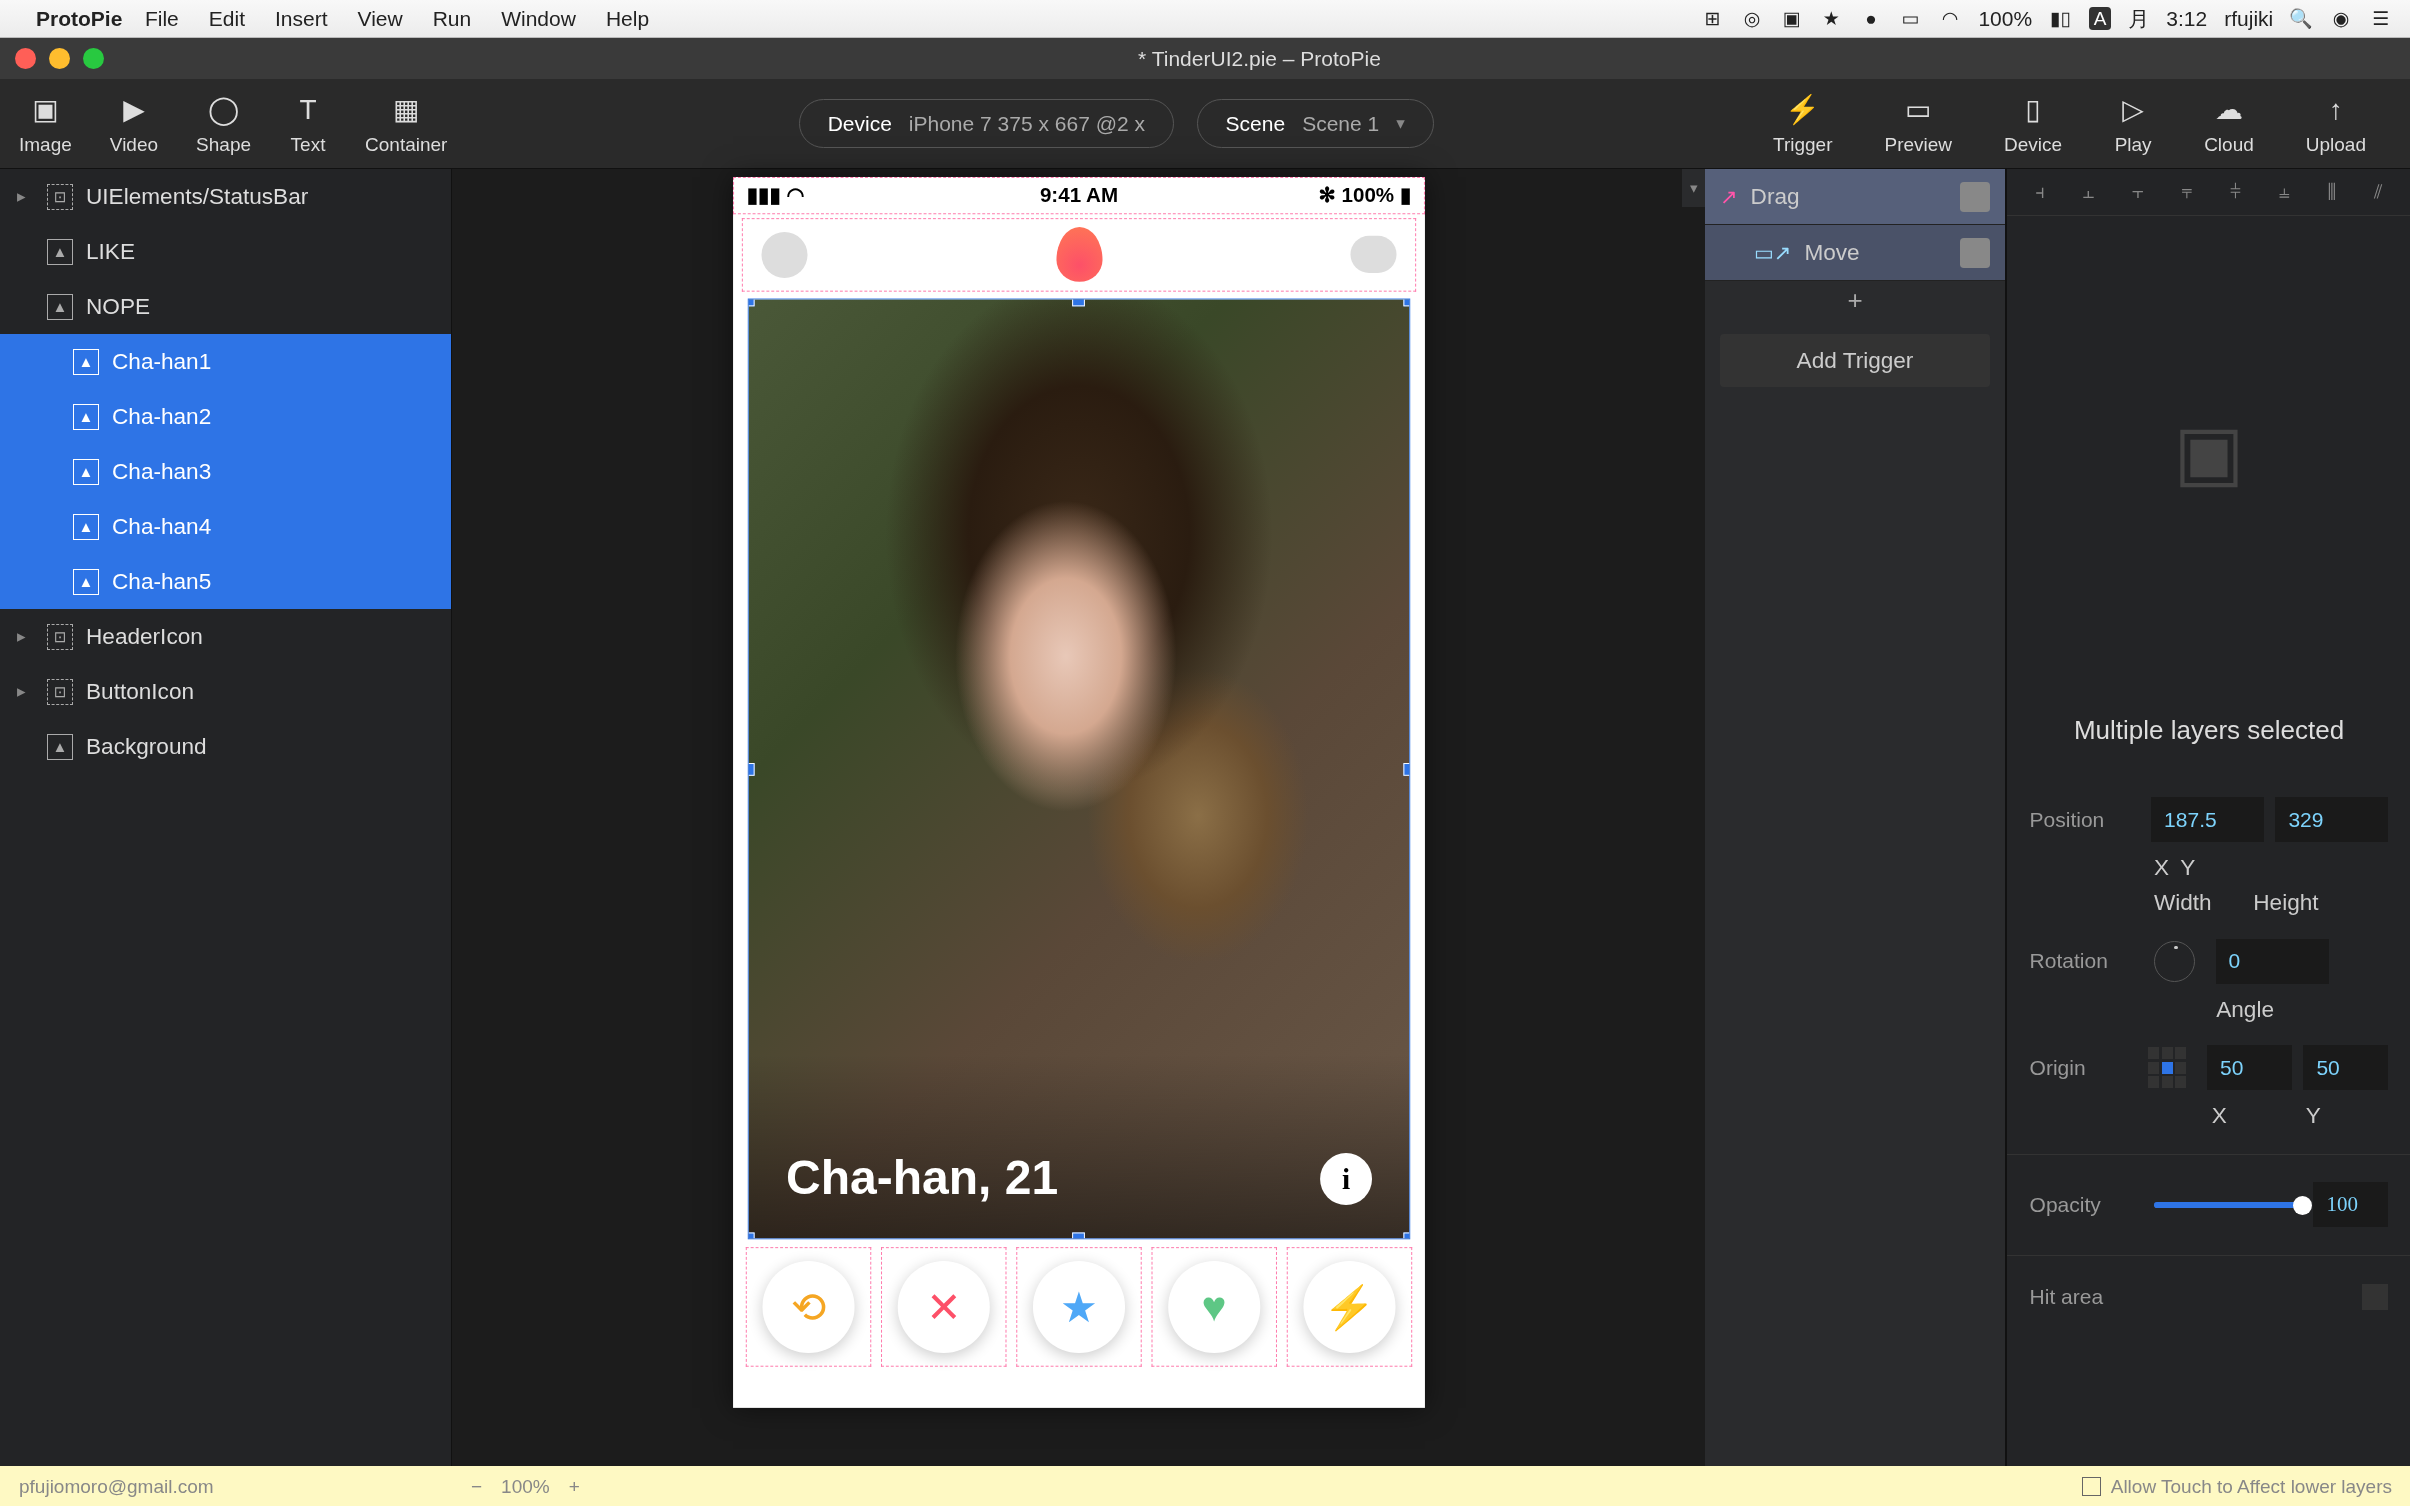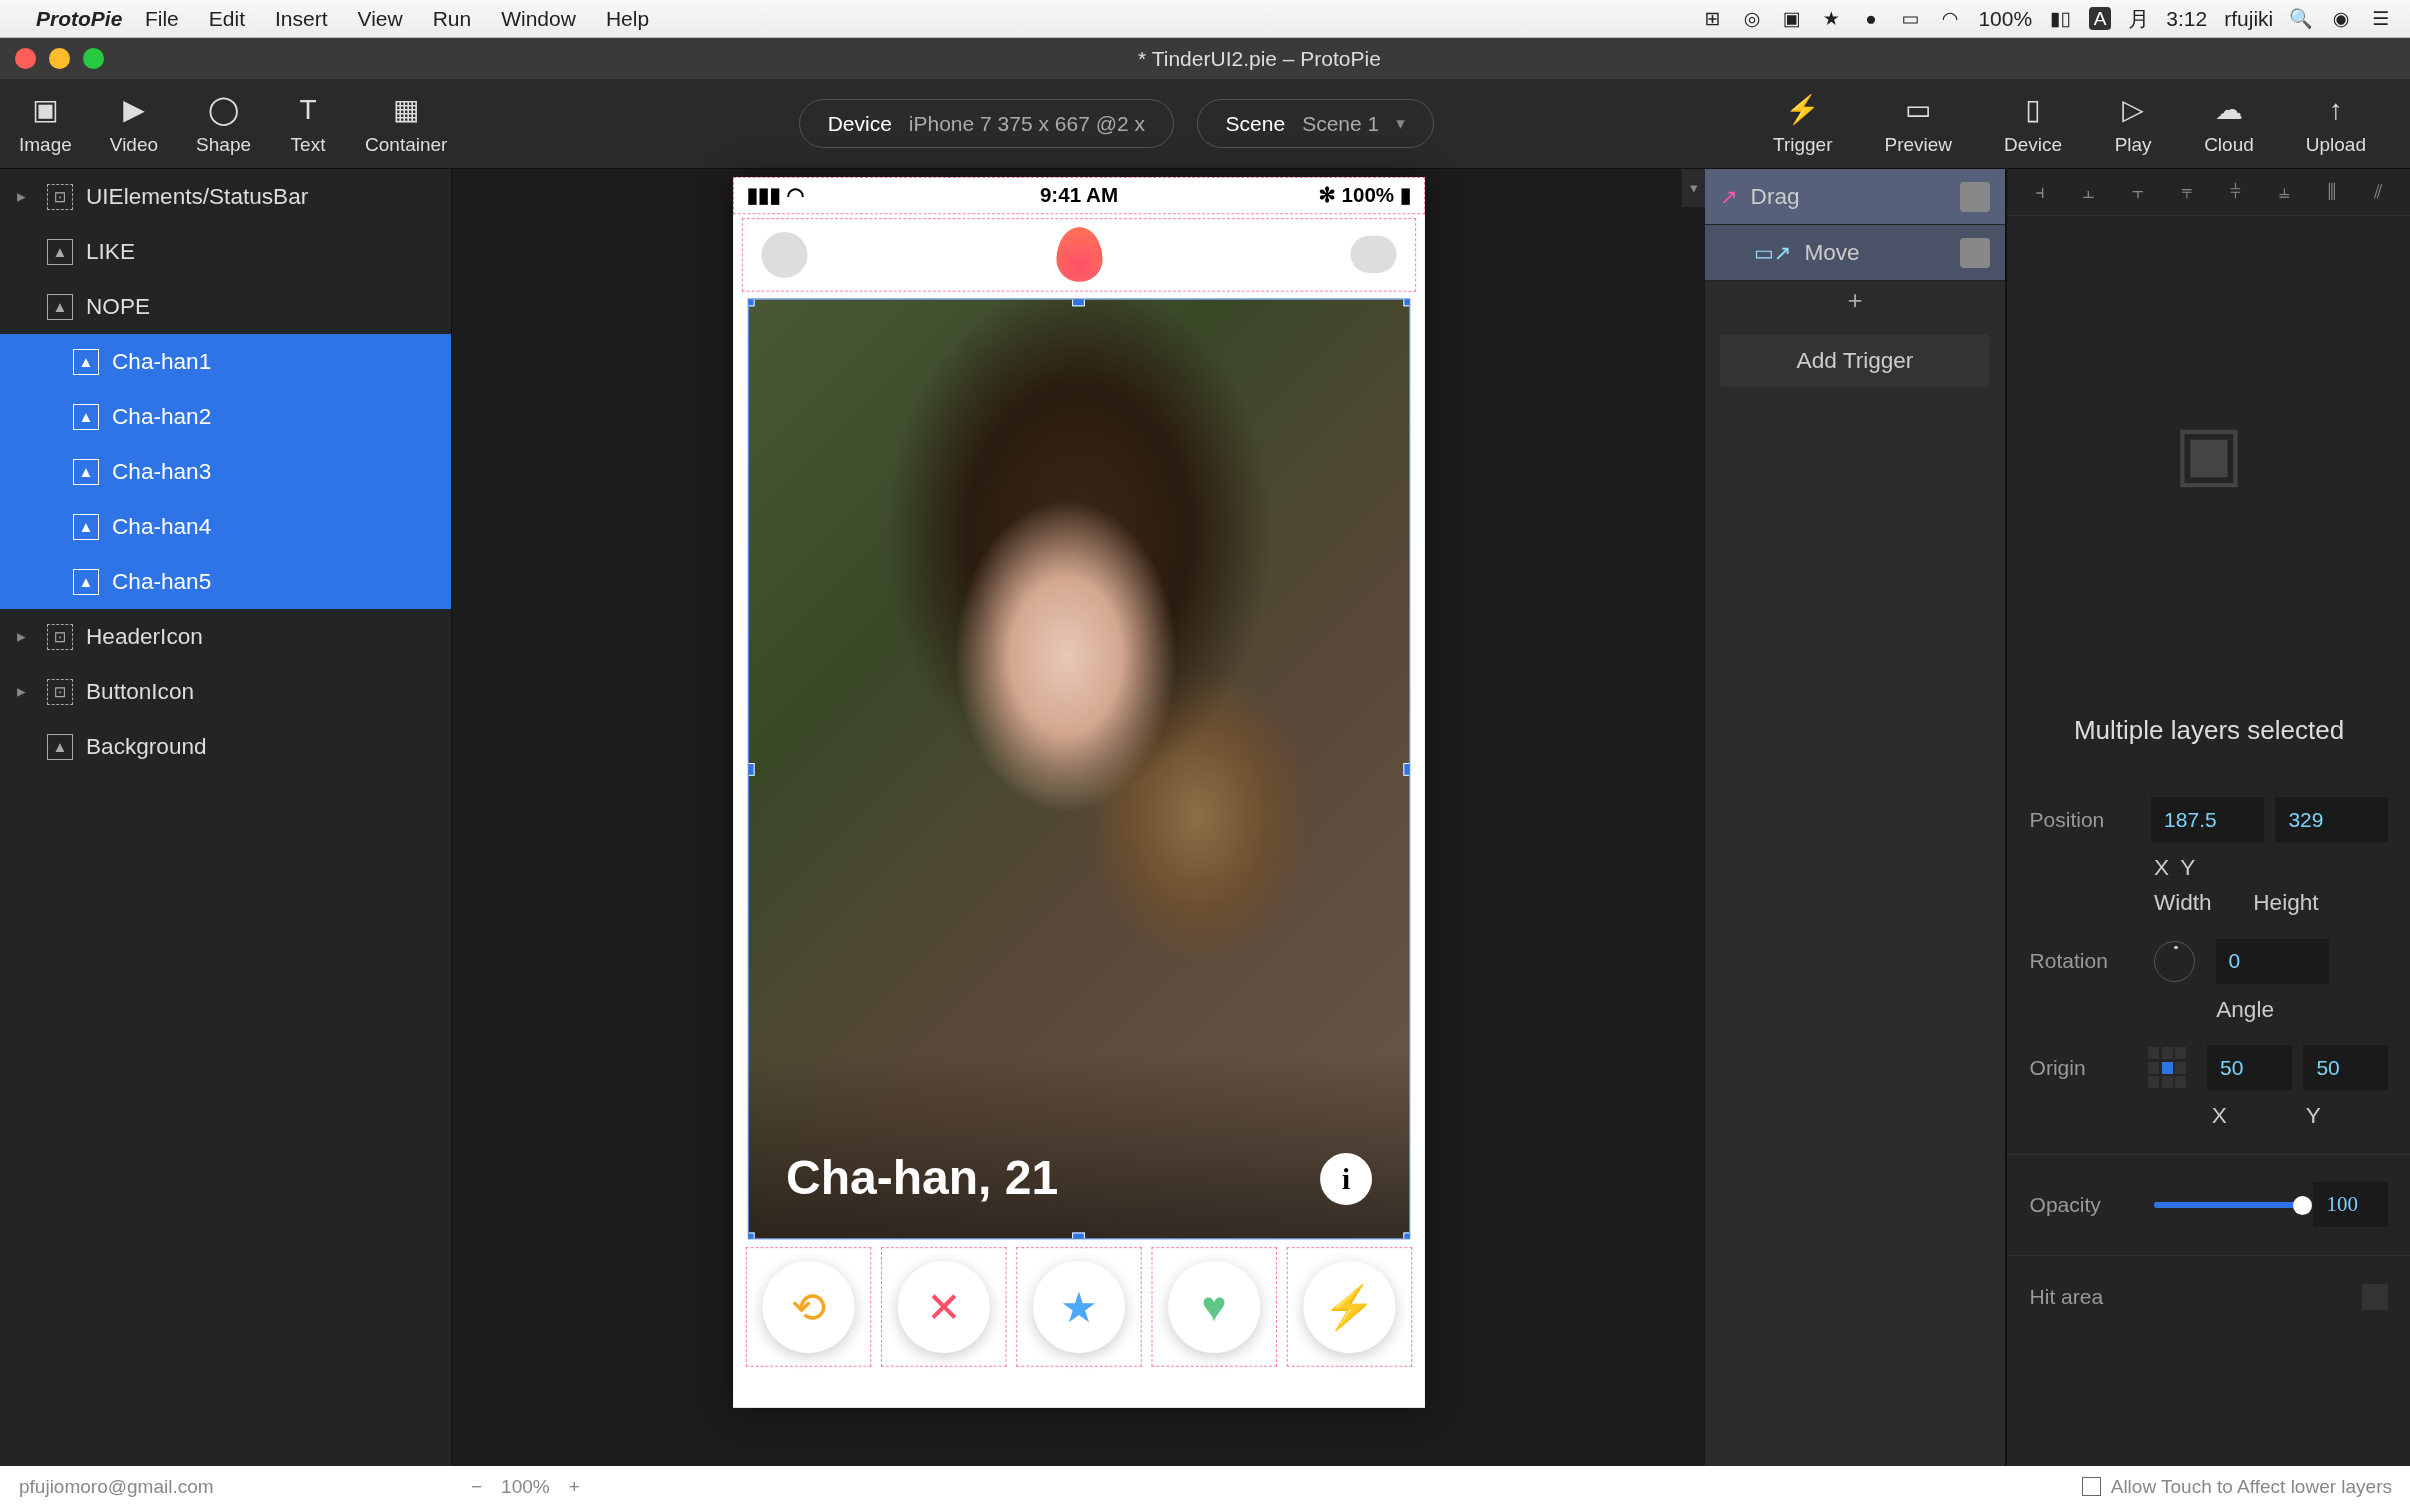--- a/index.html
+++ b/index.html
@@ -1,21 +1,21 @@
 <!DOCTYPE html>
 <html style="font-size:15px"><head>
 <meta charset="utf-8">
 <style>
 * { margin:0; padding:0; box-sizing:border-box; font-family:-apple-system,BlinkMacSystemFont,"Segoe UI",sans-serif; }
 body { background:#1e1e1e; color:#ccc; width:2411px; height:1507px; overflow:hidden; font-size:22.6px; }
 
 
 .menubar { height:38px; background:linear-gradient(#f8f8f8,#ececec); display:flex; align-items:center; padding:0 19px; color:#222; font-size:21px; border-bottom:0.9px solid #bbb; }
 .menubar .apple { font-size:24.5px; margin-right:17px; }
-.menubar .app { font-weight:700; margin-right:22.6px;font-style:italic; }
+.menubar .app { font-weight:700; margin-right:22.6px; }
 .menubar .mitem { margin-right:30px; }
 .menubar .spacer { flex:1; }
 .menubar .right { display:flex; align-items:center; gap:17px; }
 .menubar .tray { width:22.6px; height:22.6px; display:flex; align-items:center; justify-content:center; font-size:19px; }
 
 
 .titlebar { height:41px; background:#3a3a3a; display:flex; align-items:center; padding:0 15px; color:#ddd; font-size:21px; }
 .traffic { display:flex; gap:13px; margin-right:19px; }
 .traffic span { width:21px; height:21px; border-radius:50%; display:block; }
 .tl-r{background:#ff5f57}.tl-y{background:#ffbd2e}.tl-g{background:#28c940}
@@ -105,21 +105,21 @@
 .origin-grid span { background:#333; }
 .origin-grid span.on { background:#2e74e6; }
 .rot-dial { width:41px;height:41px;border-radius:50%;border:1.9px solid #555;position:relative;margin-right:9.4px; }
 .rot-dial::after{content:"";position:absolute;top:3.8px;left:50%;width:3.8px;height:3.8px;background:#ccc;border-radius:50%}
 .slider { flex:1; height:5.6px; background:#333; position:relative; border-radius:2.8px; }
 .slider .fill { position:absolute; height:100%; background:#2e74e6; border-radius:2.8px; }
 .slider .knob { position:absolute; width:19px;height:19px;background:#fff;border-radius:50%;top:-6.6px;margin-left:-9.4px; }
 .sep { height:0.9px; background:#333; margin:15px 0; }
 
 
-.footer { height:41px; background:#ffffff; display:flex; align-items:center; padding:0 19px; font-size:19px; color:#888; }
+.footer { height:41px; background:#fef9c3; display:flex; align-items:center; padding:0 19px; font-size:19px; color:#888; }
 .footer .zoom { margin-left:auto; margin-right:auto; display:flex; align-items:center; gap:19px; position:absolute; left:471px; }
 .footer .zoom span { cursor:pointer; }
 .footer .allow { margin-left:auto; display:flex; align-items:center; gap:9.4px; }
 .footer .chk { width:19px;height:19px;border:0.9px solid #666; }
 .collapse-btn { position:absolute; top:0; left:-22.6px; width:22.6px; height:38px; background:#2a2b2d; display:flex; align-items:center; justify-content:center; color:#888; font-size:15px; cursor:pointer; }
 .ipanel { position:relative; }
 </style>
 </head>
 <body>
 

